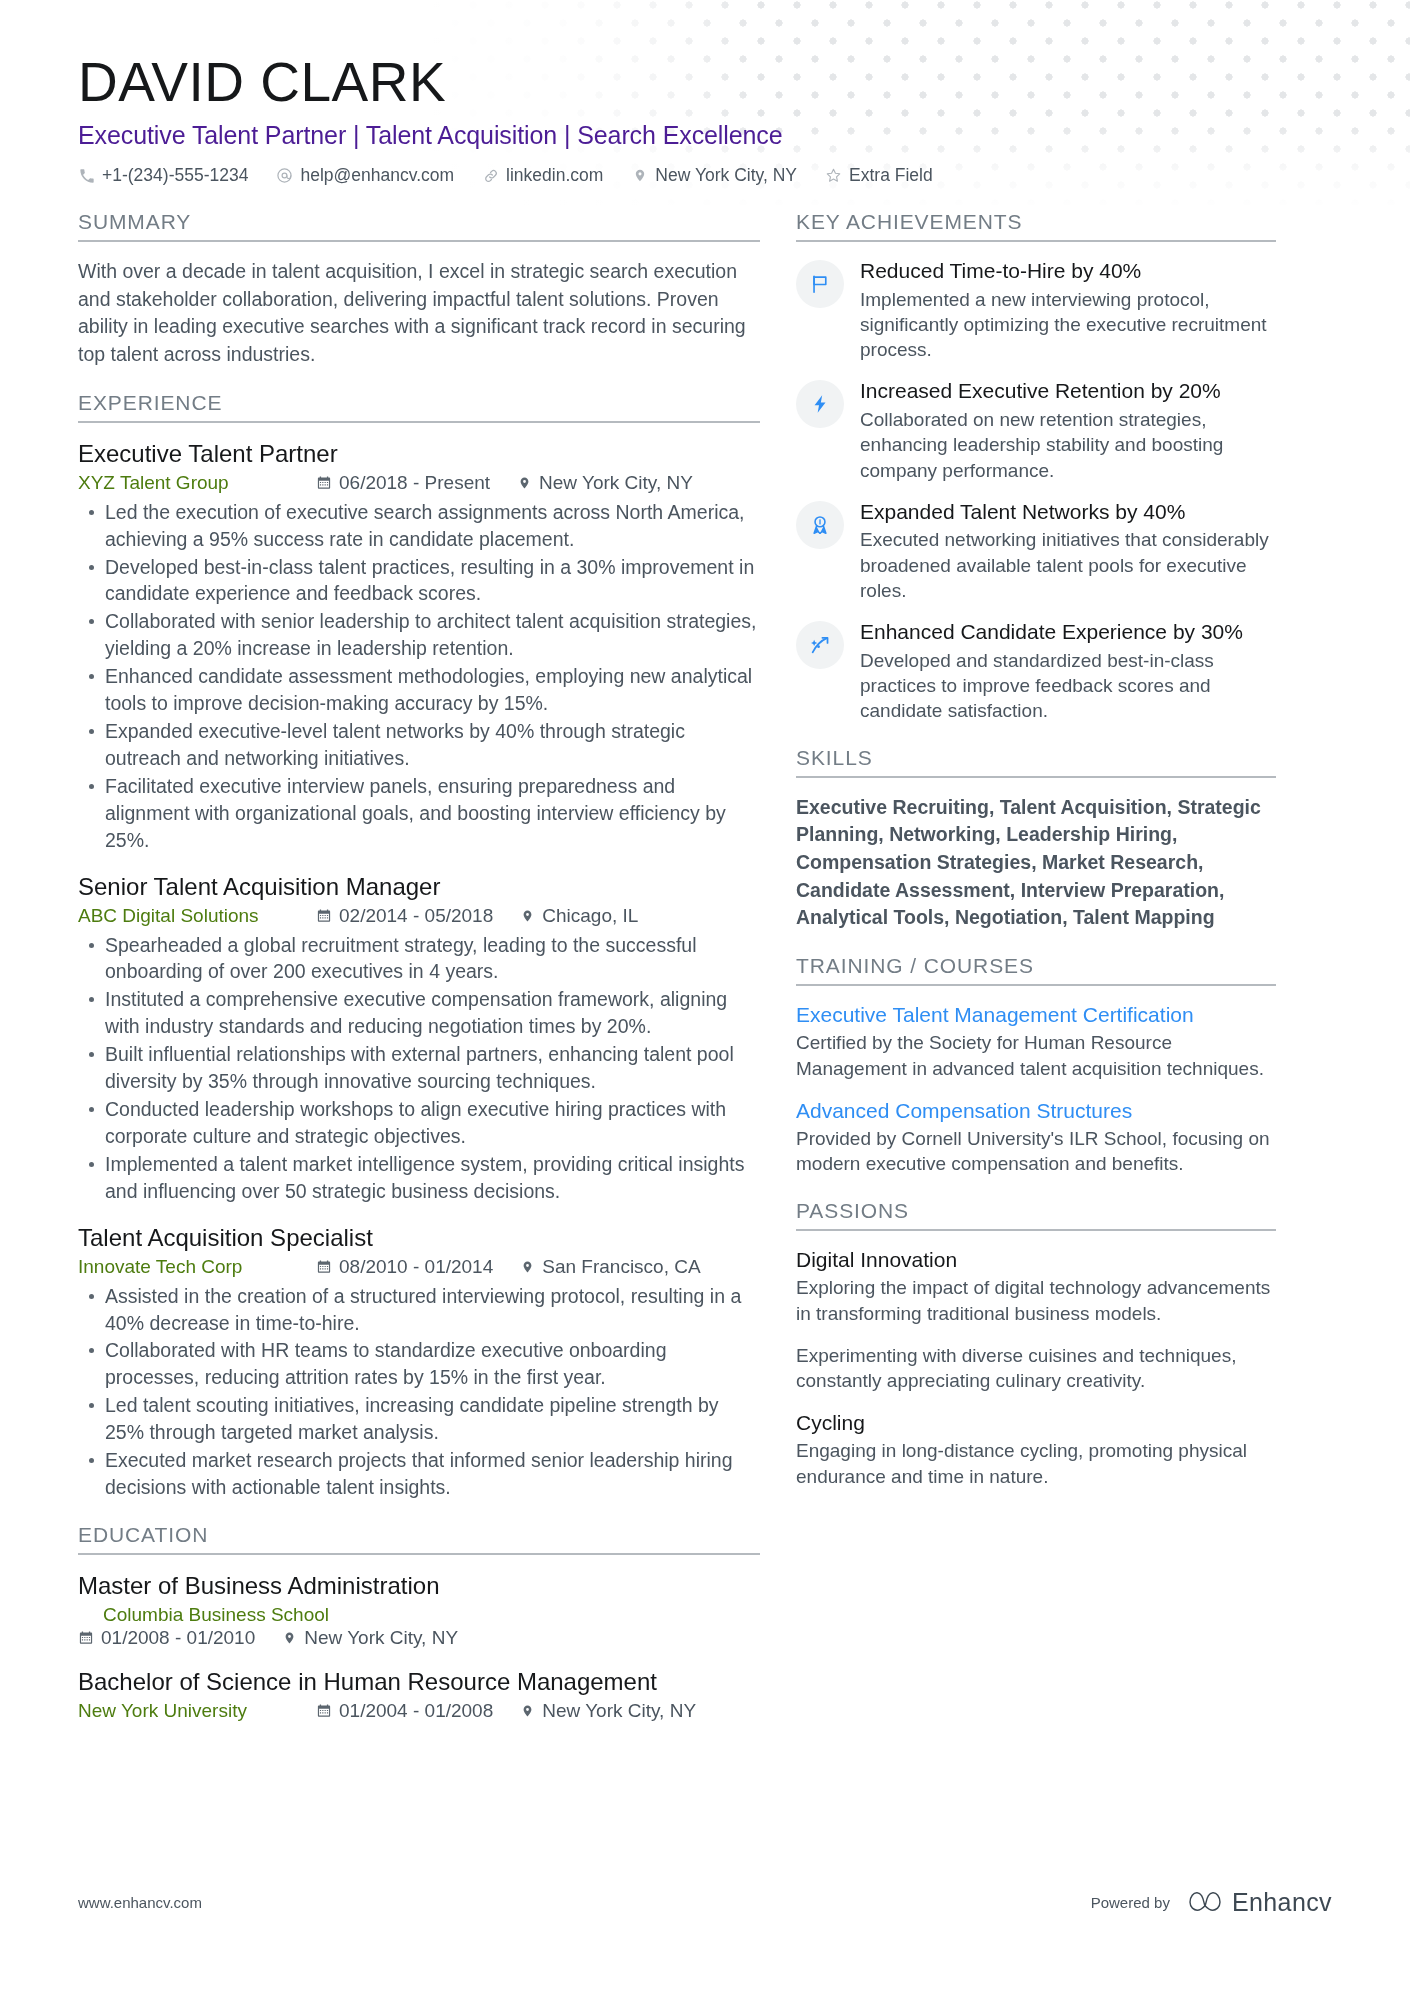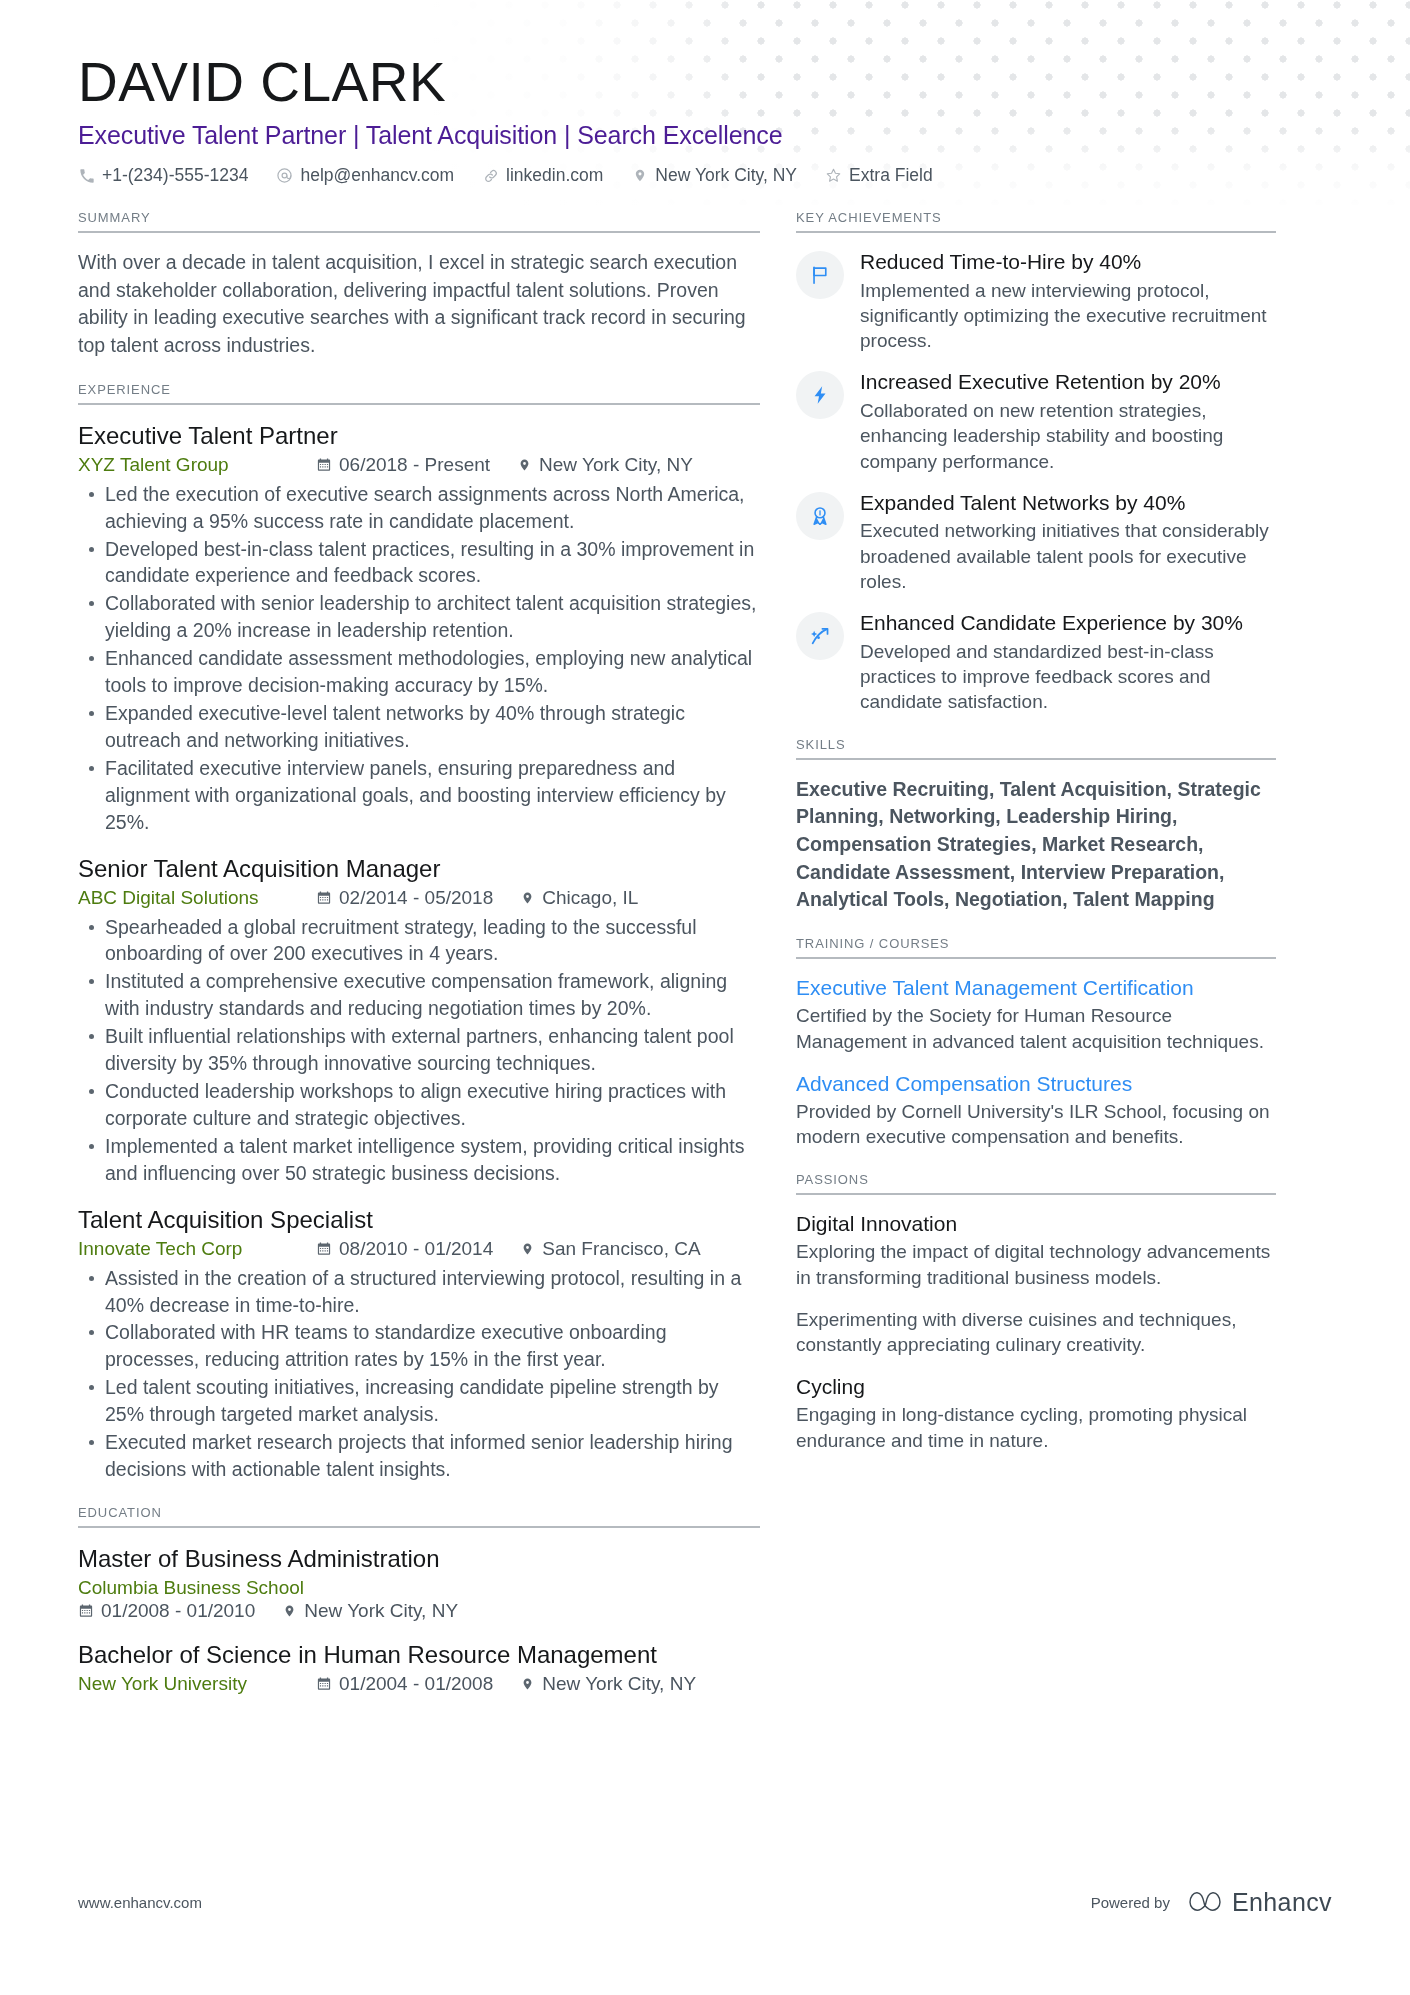--- a/index.html
+++ b/index.html
@@ -120,21 +120,21 @@
     box-sizing: border-box;
   }
   .col-right {
     width: 480px;
     flex: 0 0 480px;
     box-sizing: border-box;
   }
 
   
   .sec-title {
-    font-size: 13px;
+    font-size: 21px;
     letter-spacing: 0.9px;
     color: #737d86;
     text-transform: uppercase;
     font-weight: 400;
     padding-bottom: 6px;
     border-bottom: 2px solid #b5babf;
     margin-bottom: 16px;
   }
   .section { margin-bottom: 22px; }
 
@@ -485,21 +485,21 @@
             </ul>
           </div>
 
         </div>
 
         <div class="section">
           <div class="sec-title">EDUCATION</div>
 
           <div class="entry">
             <div class="entry-title">Master of Business Administration</div>
-            <div class="entry-meta" style="margin-bottom:1px;">
+            <div class="entry-meta" style="margin-bottom:1px;margin-left:25px;">
               <span class="entry-org narrow">Columbia Business School</span>
             </div>
             <div class="entry-meta">
               <span class="meta-chunk">
                 <span class="ic">
                   <svg width="14" height="15" viewBox="0 0 24 24" fill="currentColor" aria-hidden="true">
                     <path d="M7 1.5v2h10v-2h2.2v2H21a1.5 1.5 0 0 1 1.5 1.5v16A1.5 1.5 0 0 1 21 22.5H3A1.5 1.5 0 0 1 1.5 21V5A1.5 1.5 0 0 1 3 3.5h1.8v-2H7zM20.5 9h-17v11.5h17V9zM7 11v2H5v-2h2zm4 0v2H9v-2h2zm4 0v2h-2v-2h2zm4 0v2h-2v-2h2zM7 15v2H5v-2h2zm4 0v2H9v-2h2zm4 0v2h-2v-2h2zm4 0v2h-2v-2h2z"></path>
                   </svg>
                 </span>
                 <span>01/2008 - 01/2010</span>

